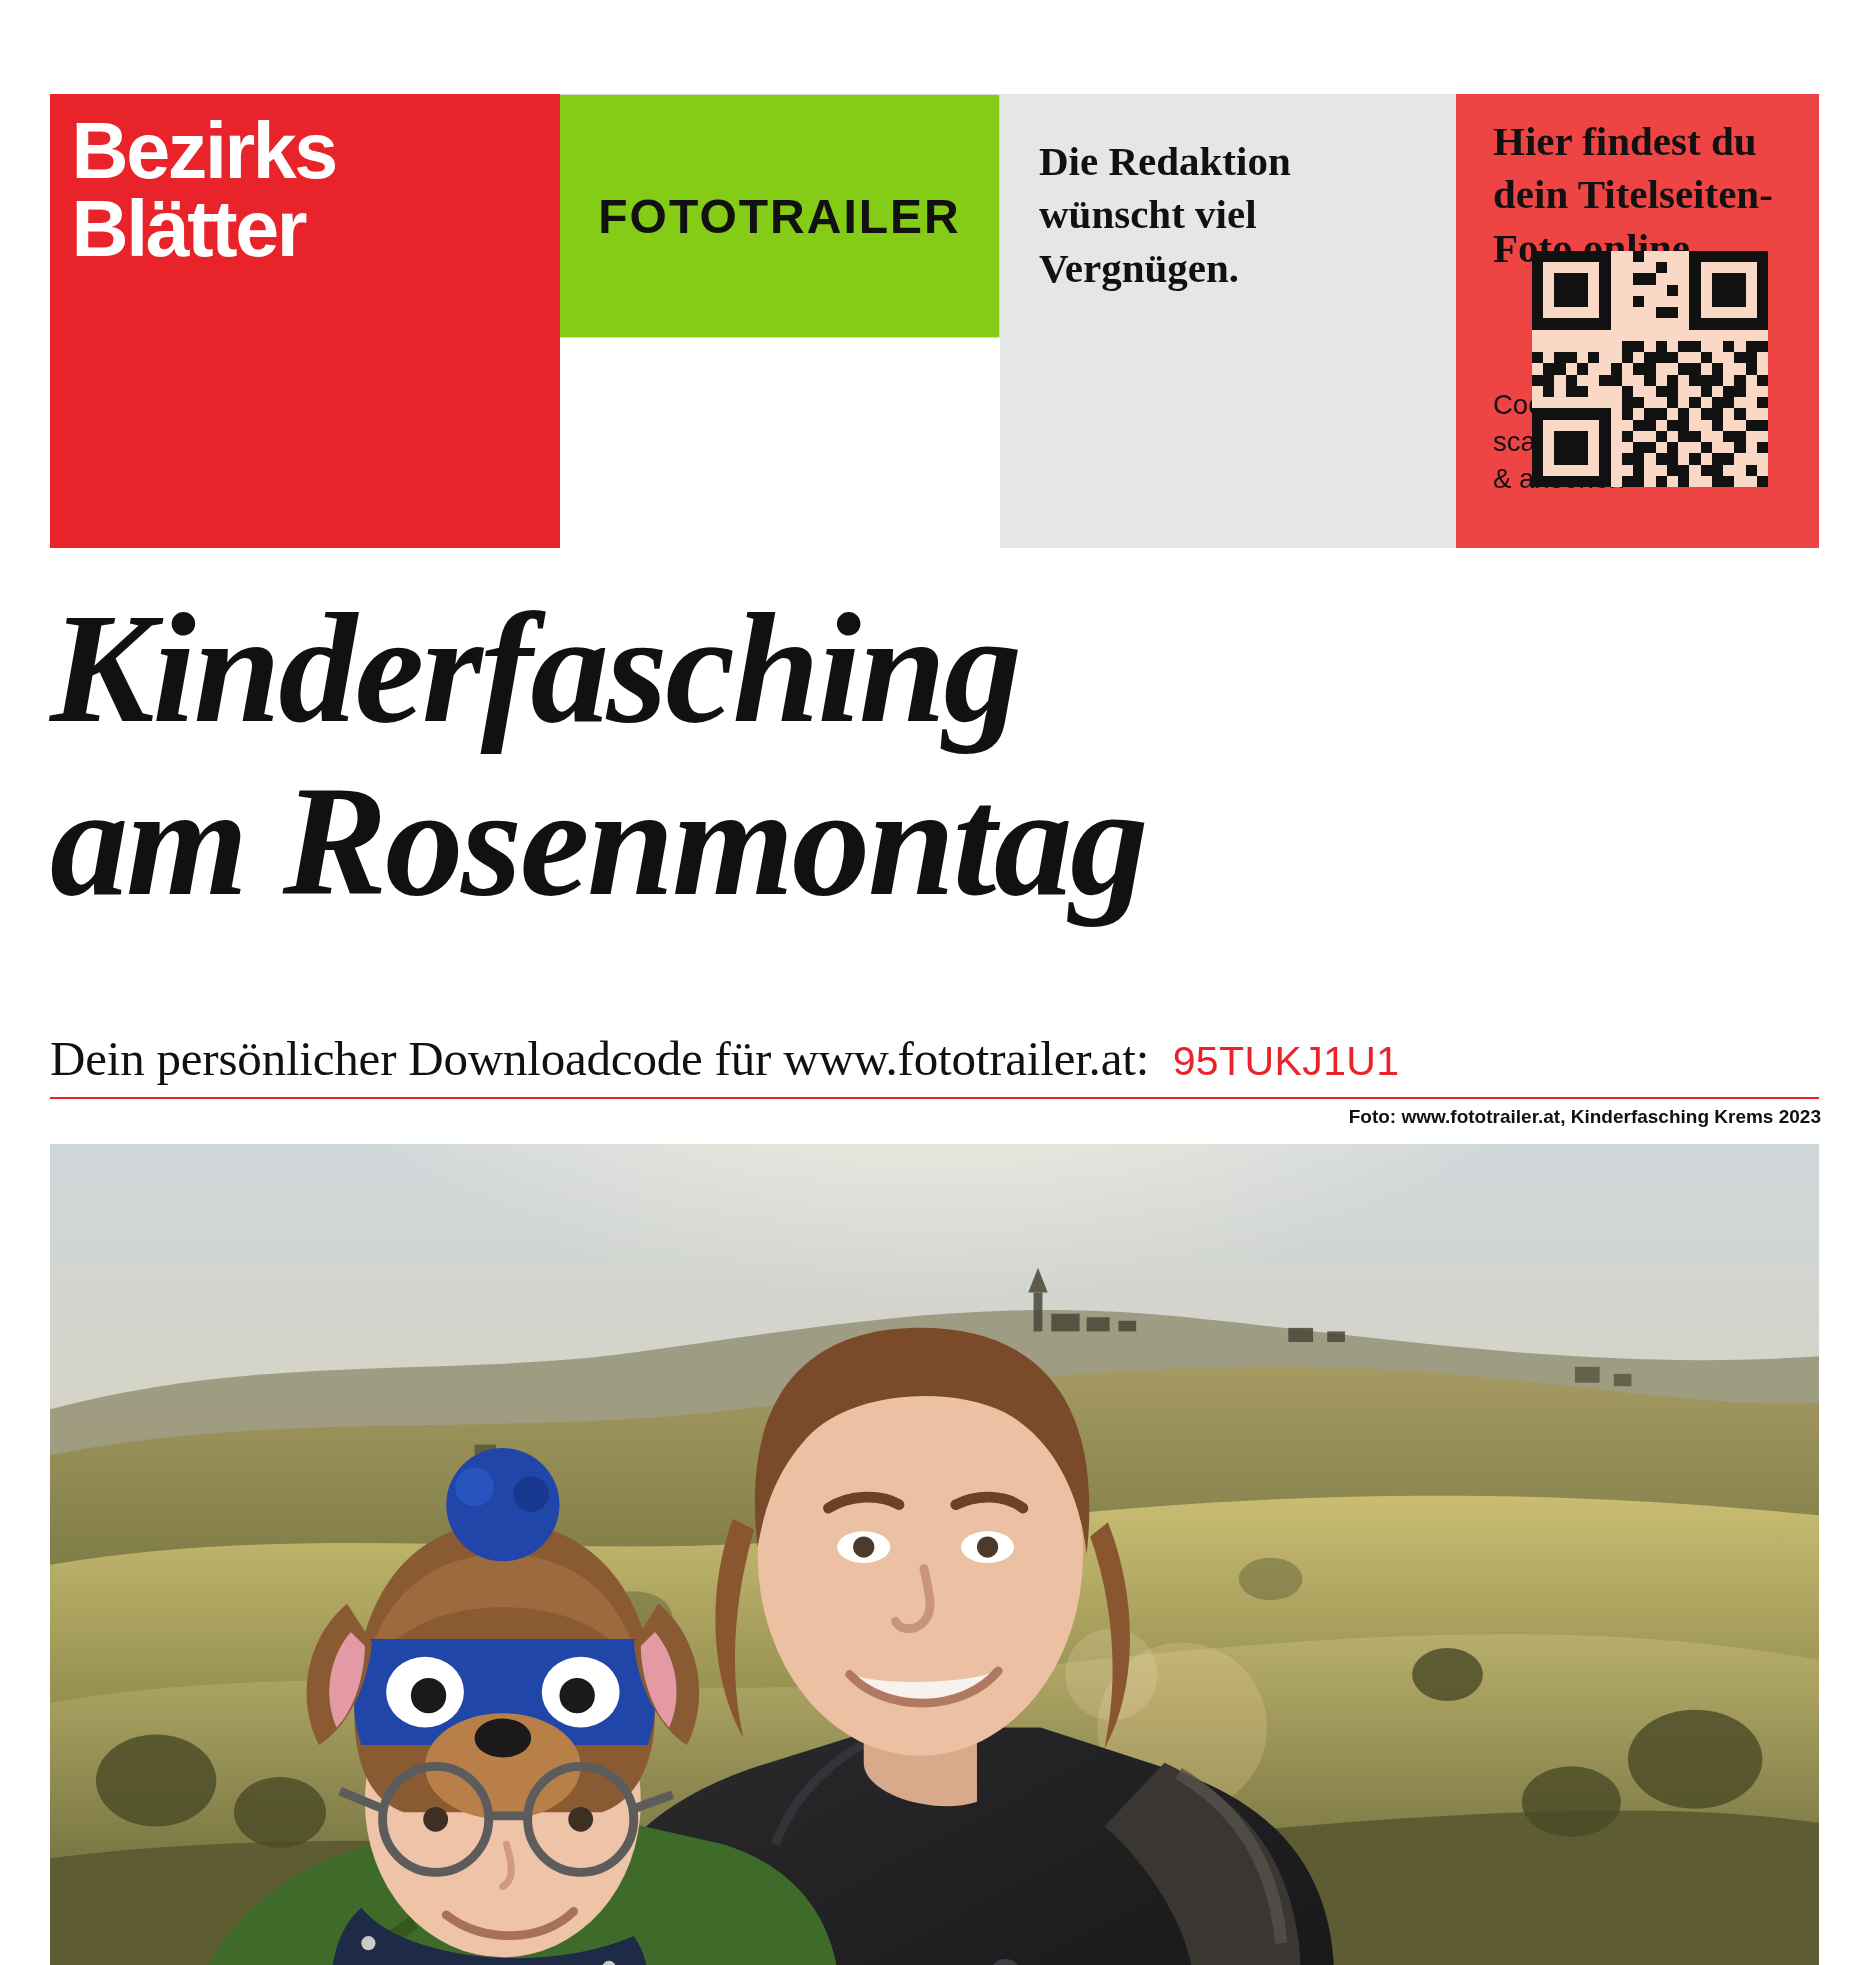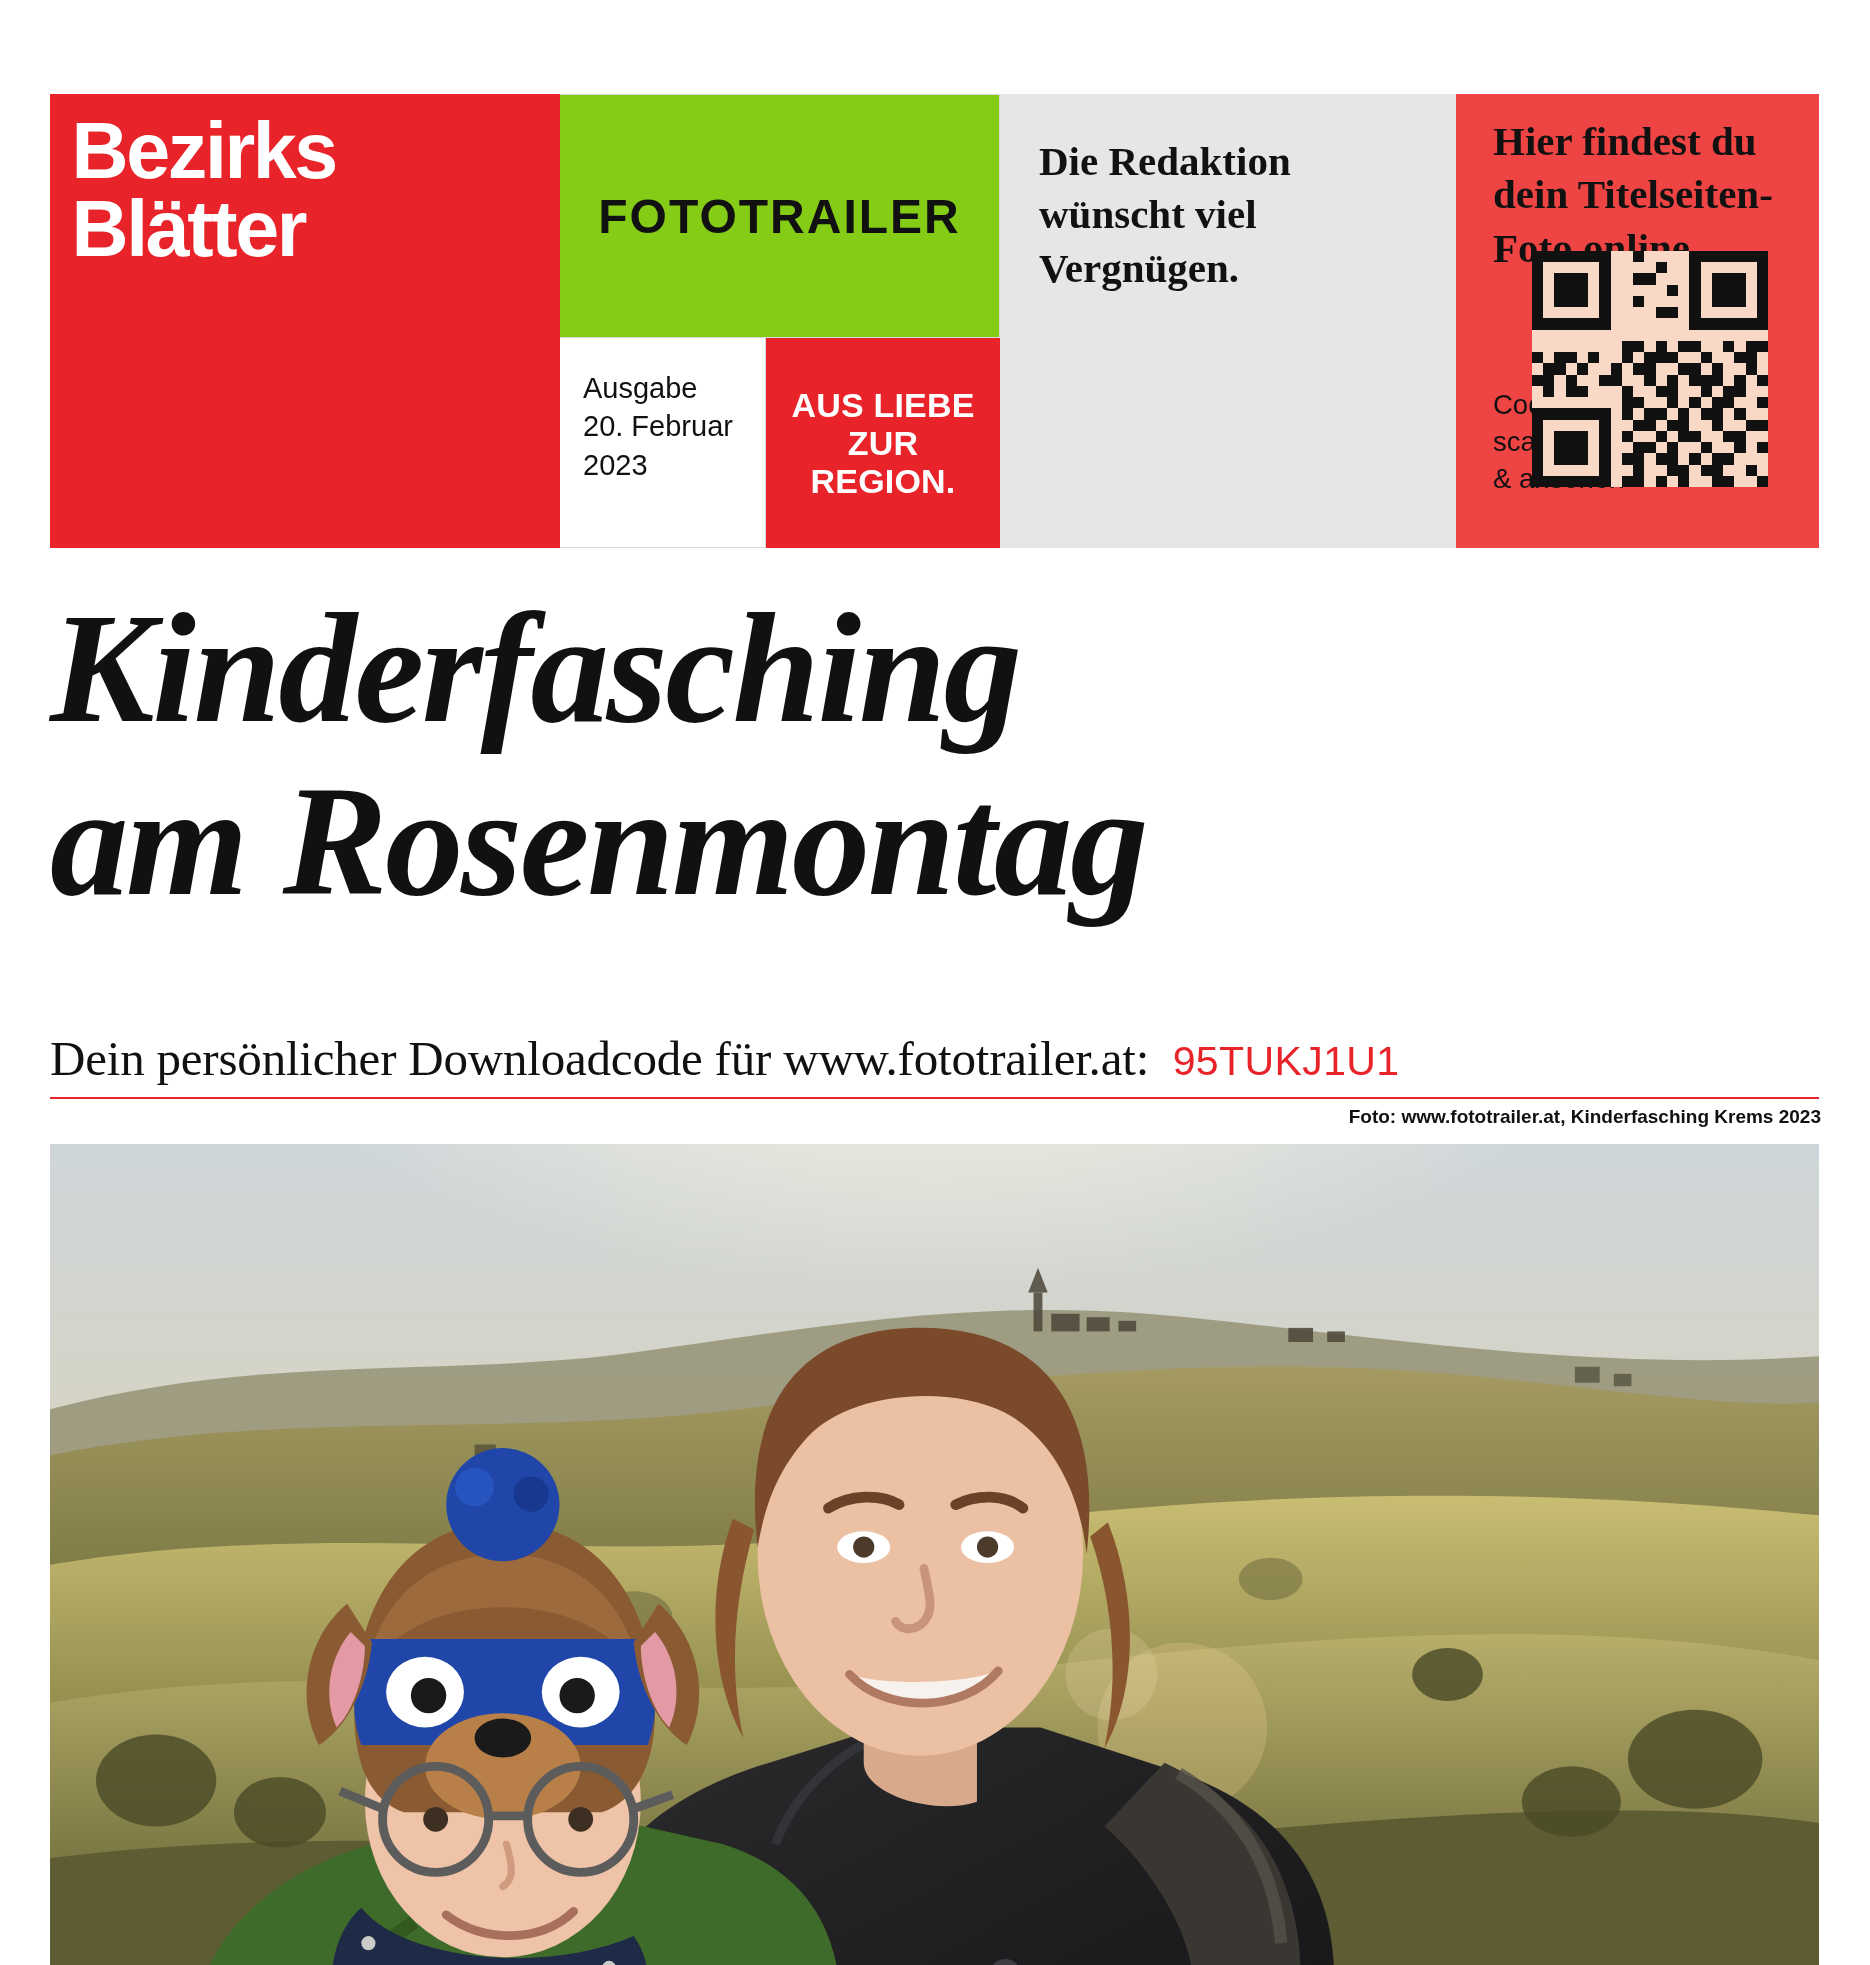--- a/index.html
+++ b/index.html
@@ -237,28 +237,20 @@
   <div class="header">
 
     <div class="hdr-brand">
       <div class="hdr-brand-title">Bezirks
 Blätter</div>
     </div>
 
     <div class="hdr-mid">
       <div class="hdr-fototrailer">
         <span>FOTOTRAILER</span>
-      </div>
-      <div class="hdr-mid-bottom">
-        <div class="hdr-ausgabe">Ausgabe
-20. Februar
-2023</div>
-        <div class="hdr-slogan">AUS LIEBE
-ZUR
-REGION.</div>
       </div>
     </div>
 
     <div class="hdr-redaktion">Die Redaktion
 wünscht viel
 Vergnügen.</div>
 
     <div class="hdr-qr">
       <div class="hdr-qr-title">Hier findest du
 dein Titelseiten-

